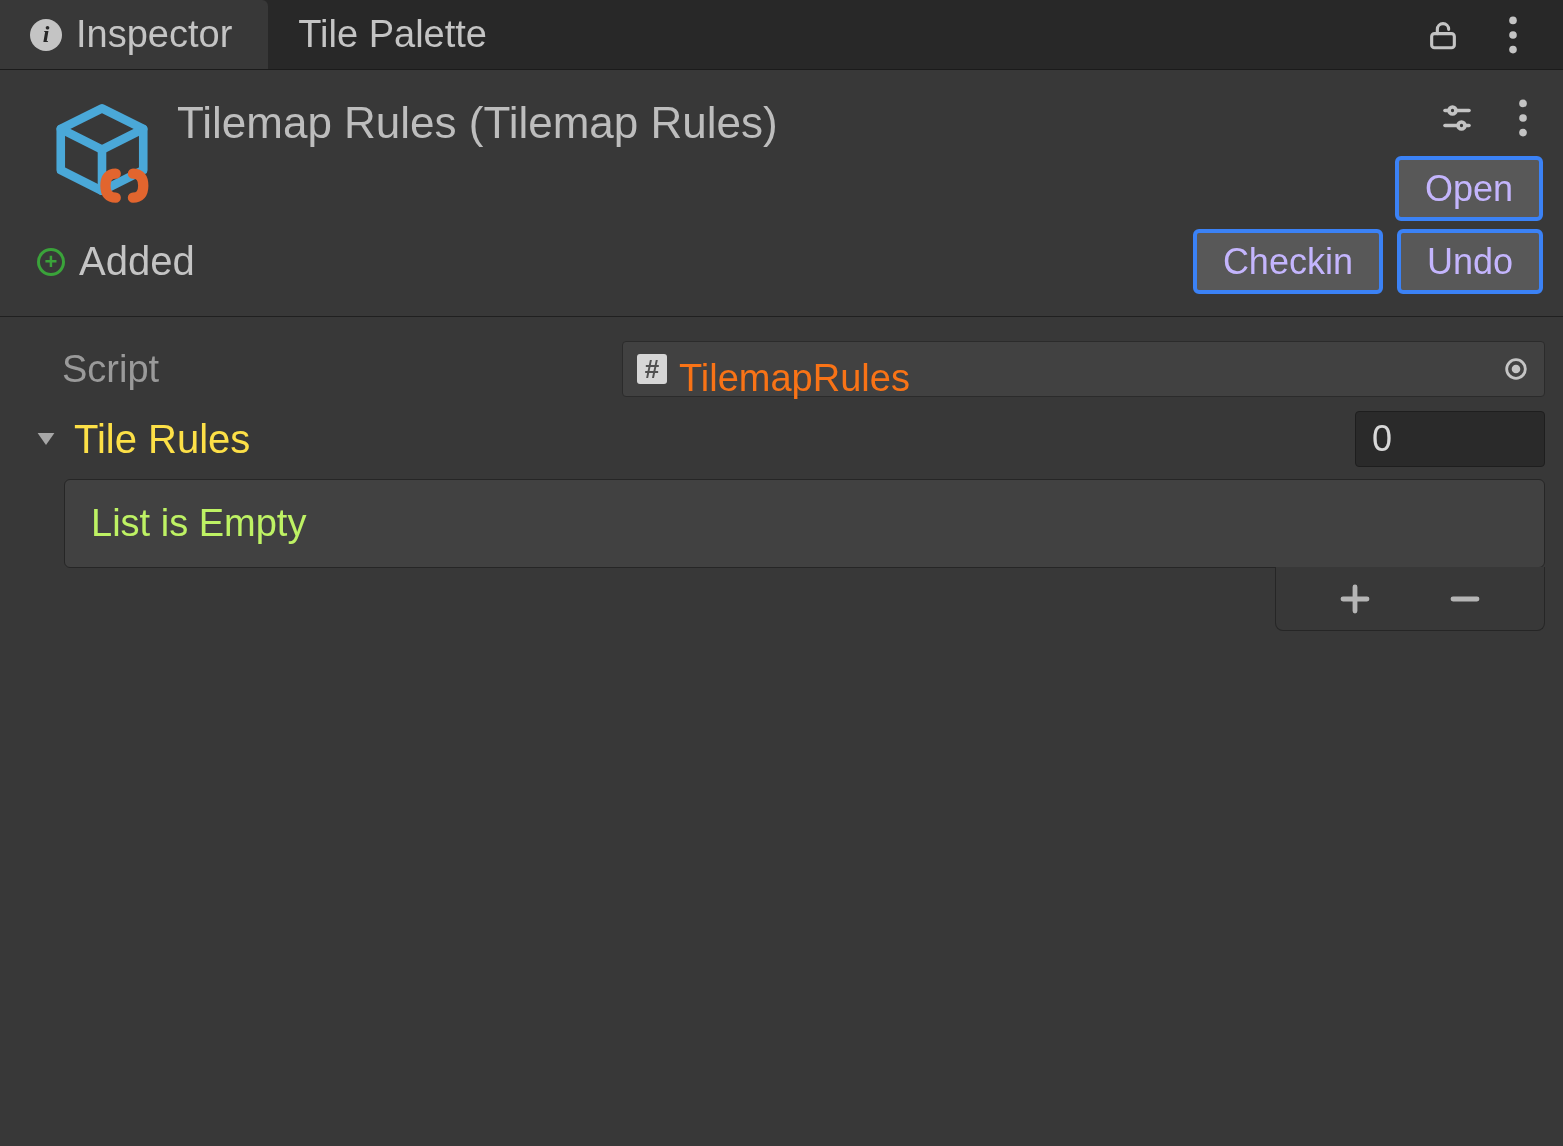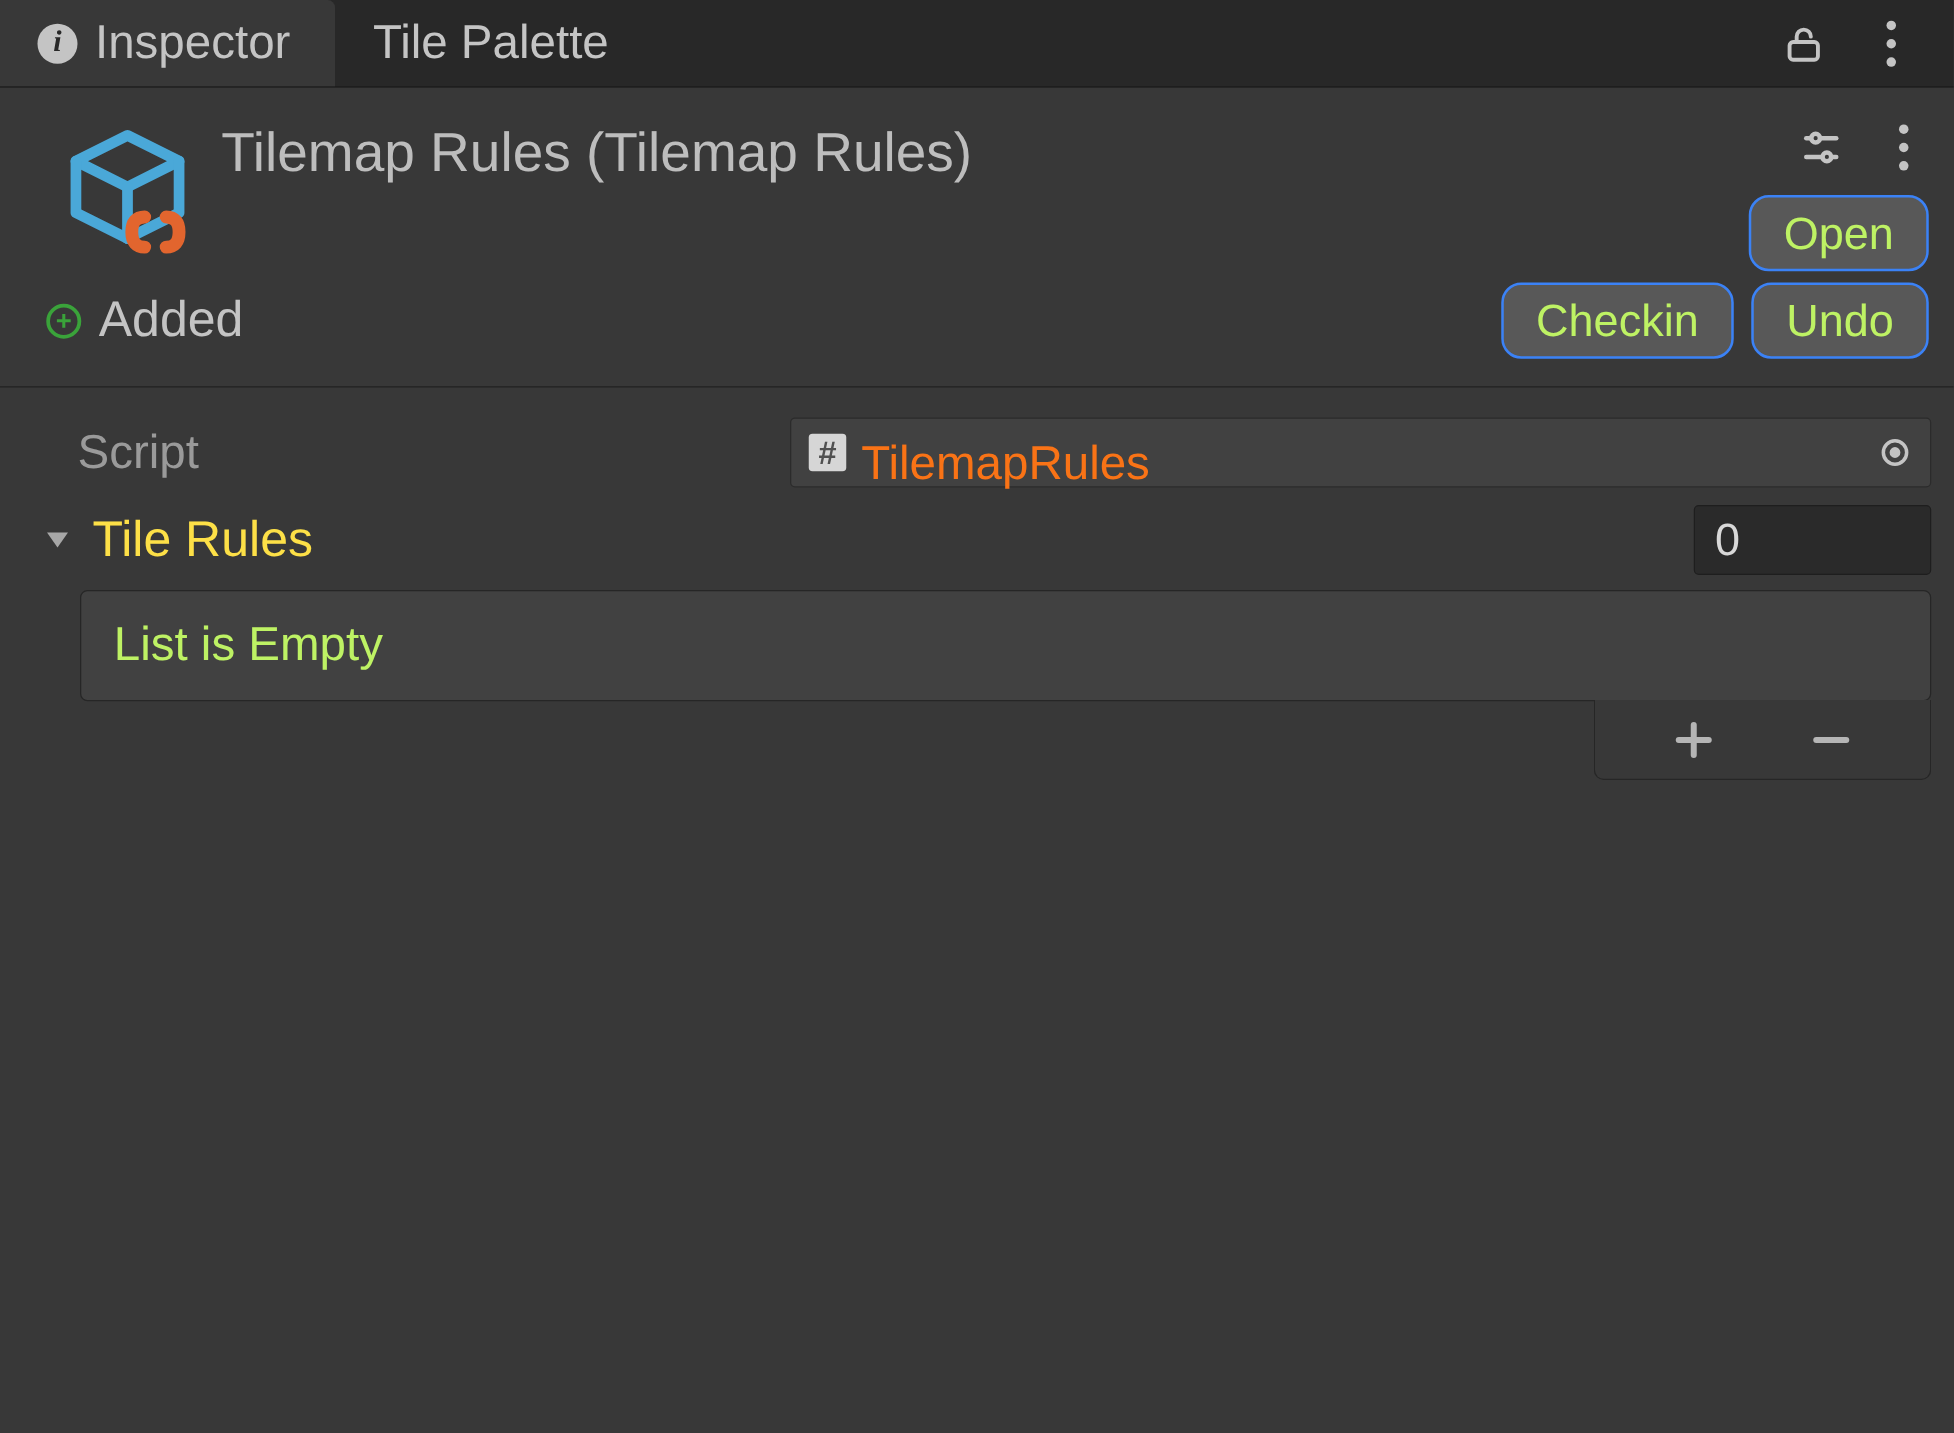--- a/index.html
+++ b/index.html
@@ -89,23 +89,23 @@
     padding-top: 10px;
   }
   .asset-icons-row {
     display: flex;
     gap: 26px;
     align-items: center;
   }
 
   .btn {
     background: #585858;
-    border: 2px solid #3b82f6;
-    border-radius: 16px;
-    color: #bef264;
+    border: 4px solid #3b82f6;
+    border-radius: 6px;
+    color: #c4b5fd;
     font-size: 36px;
     padding: 6px 26px;
     cursor: pointer;
     user-select: none;
     line-height: 1.25;
   }
 
   .vcs-row {
     display: flex;
     align-items: center;
@@ -130,21 +130,20 @@
 
   
   .prop-area {
     padding: 20px 18px 0 18px;
   }
   .prop-row {
     display: flex;
     align-items: center;
     height: 64px;
     padding-left: 44px;
-    gap: 10px;
   }
   .prop-label {
     font-size: 38px;
     color: #9a9a9a;
     width: 560px;
     flex-shrink: 0;
   }
   .obj-field {
     flex: 1;
     height: 56px;

